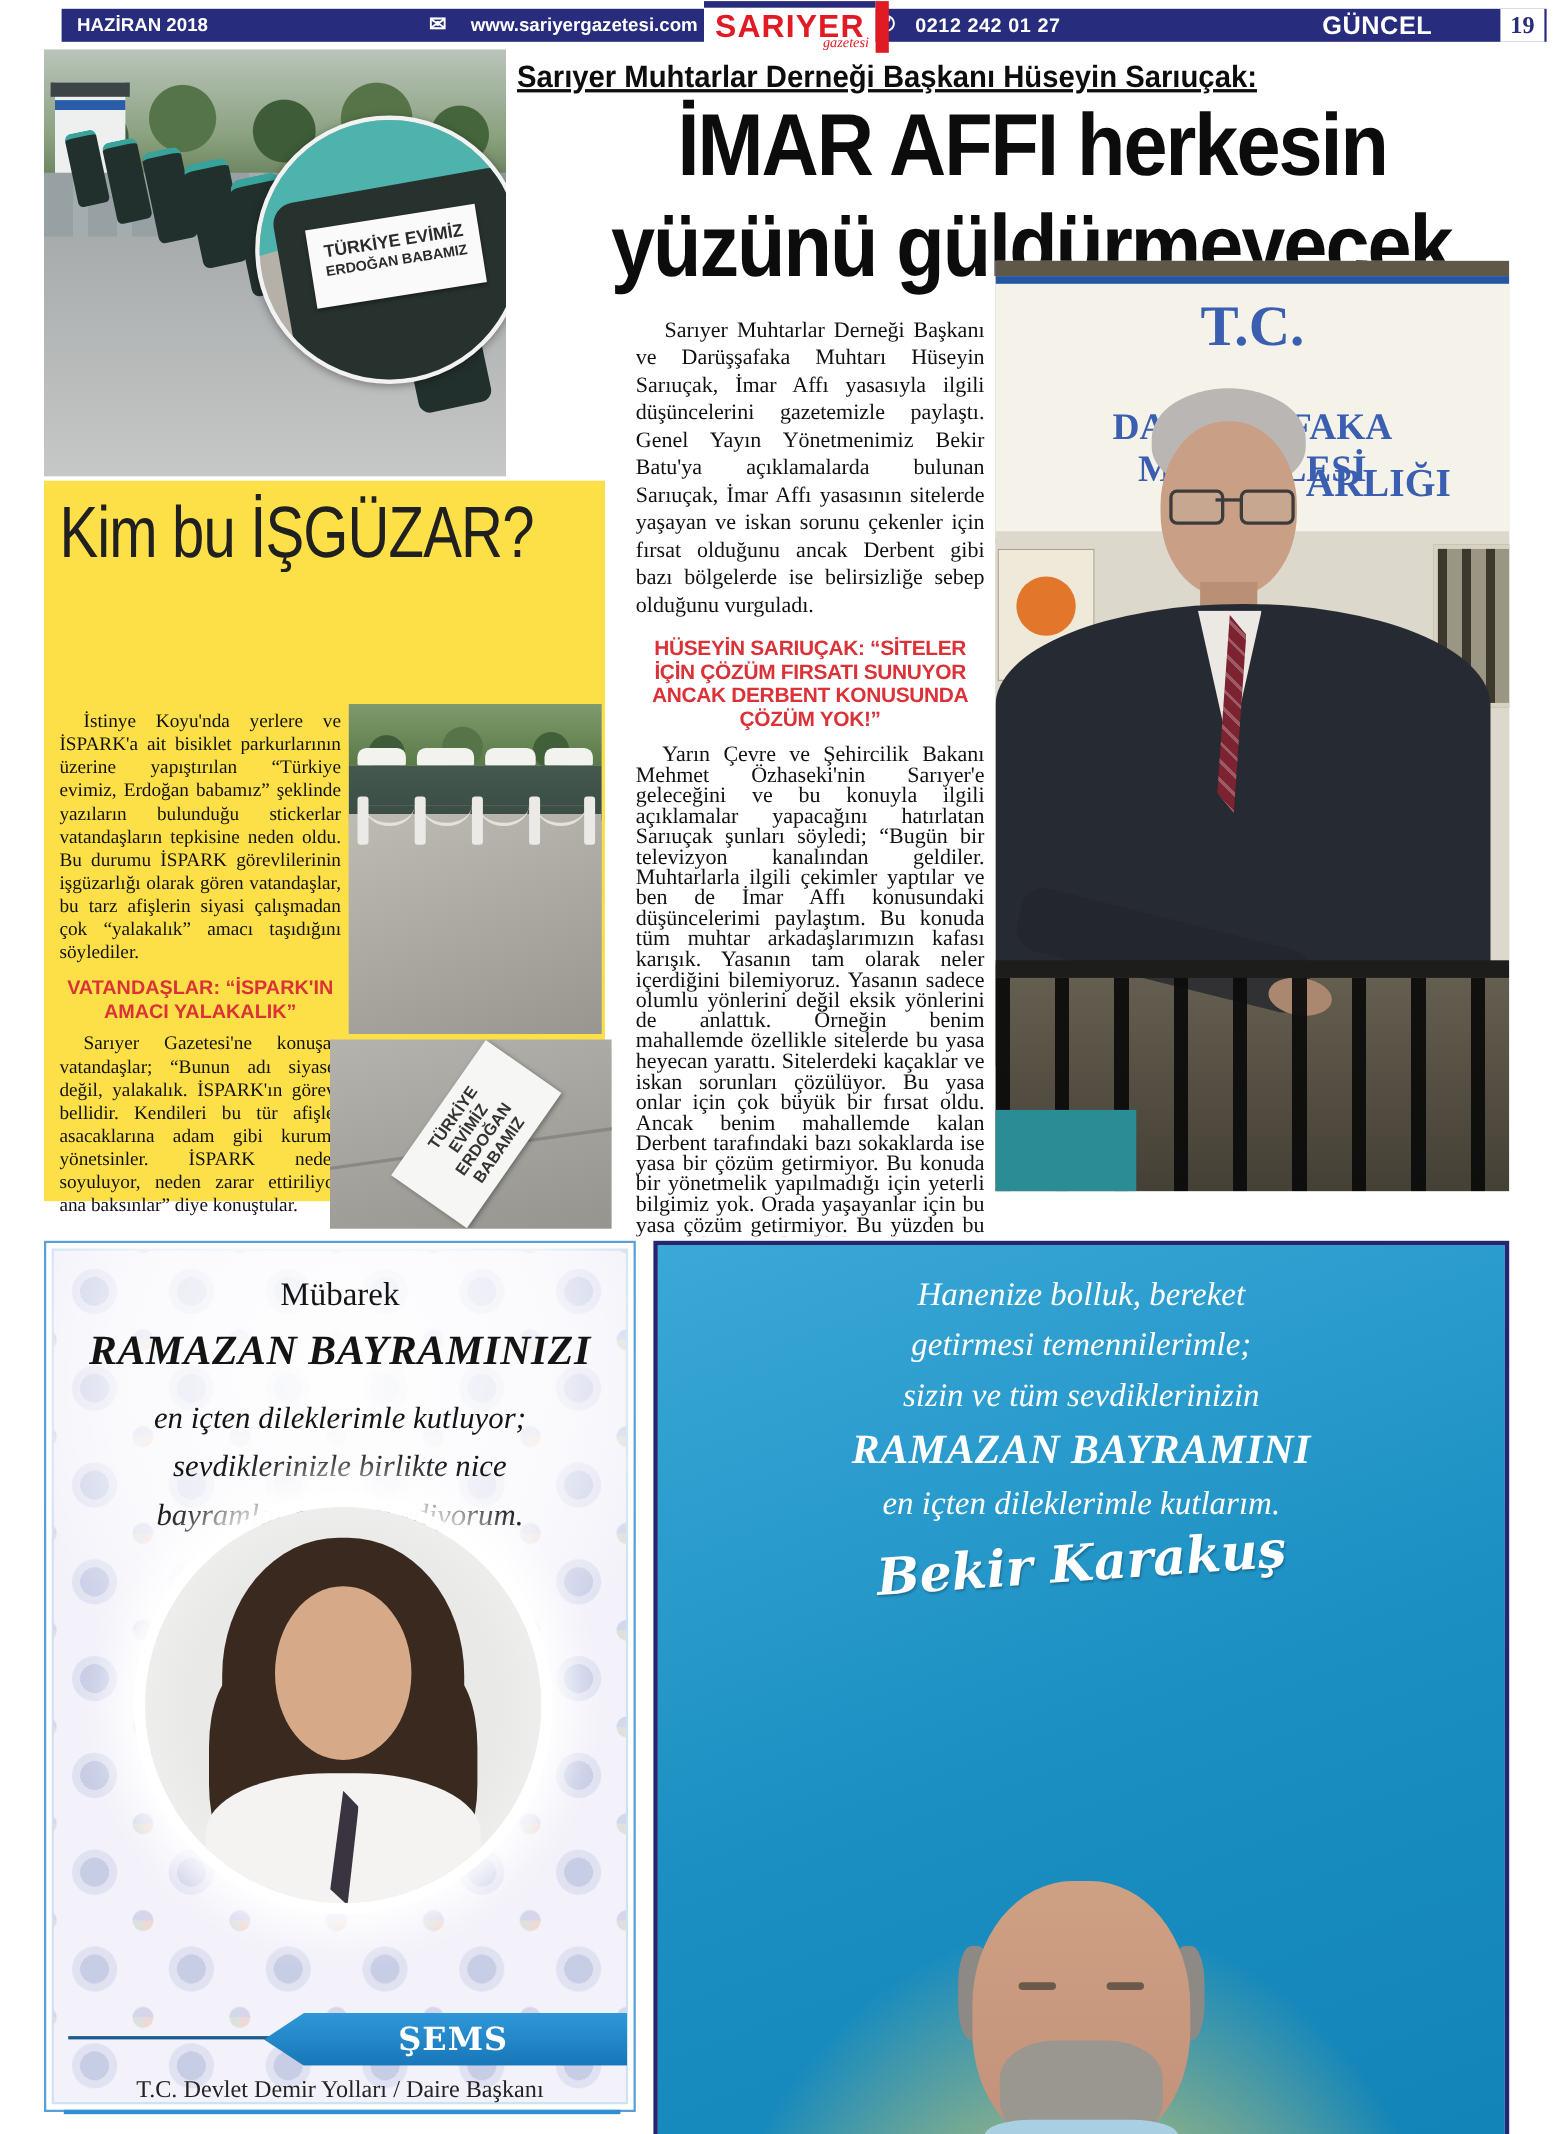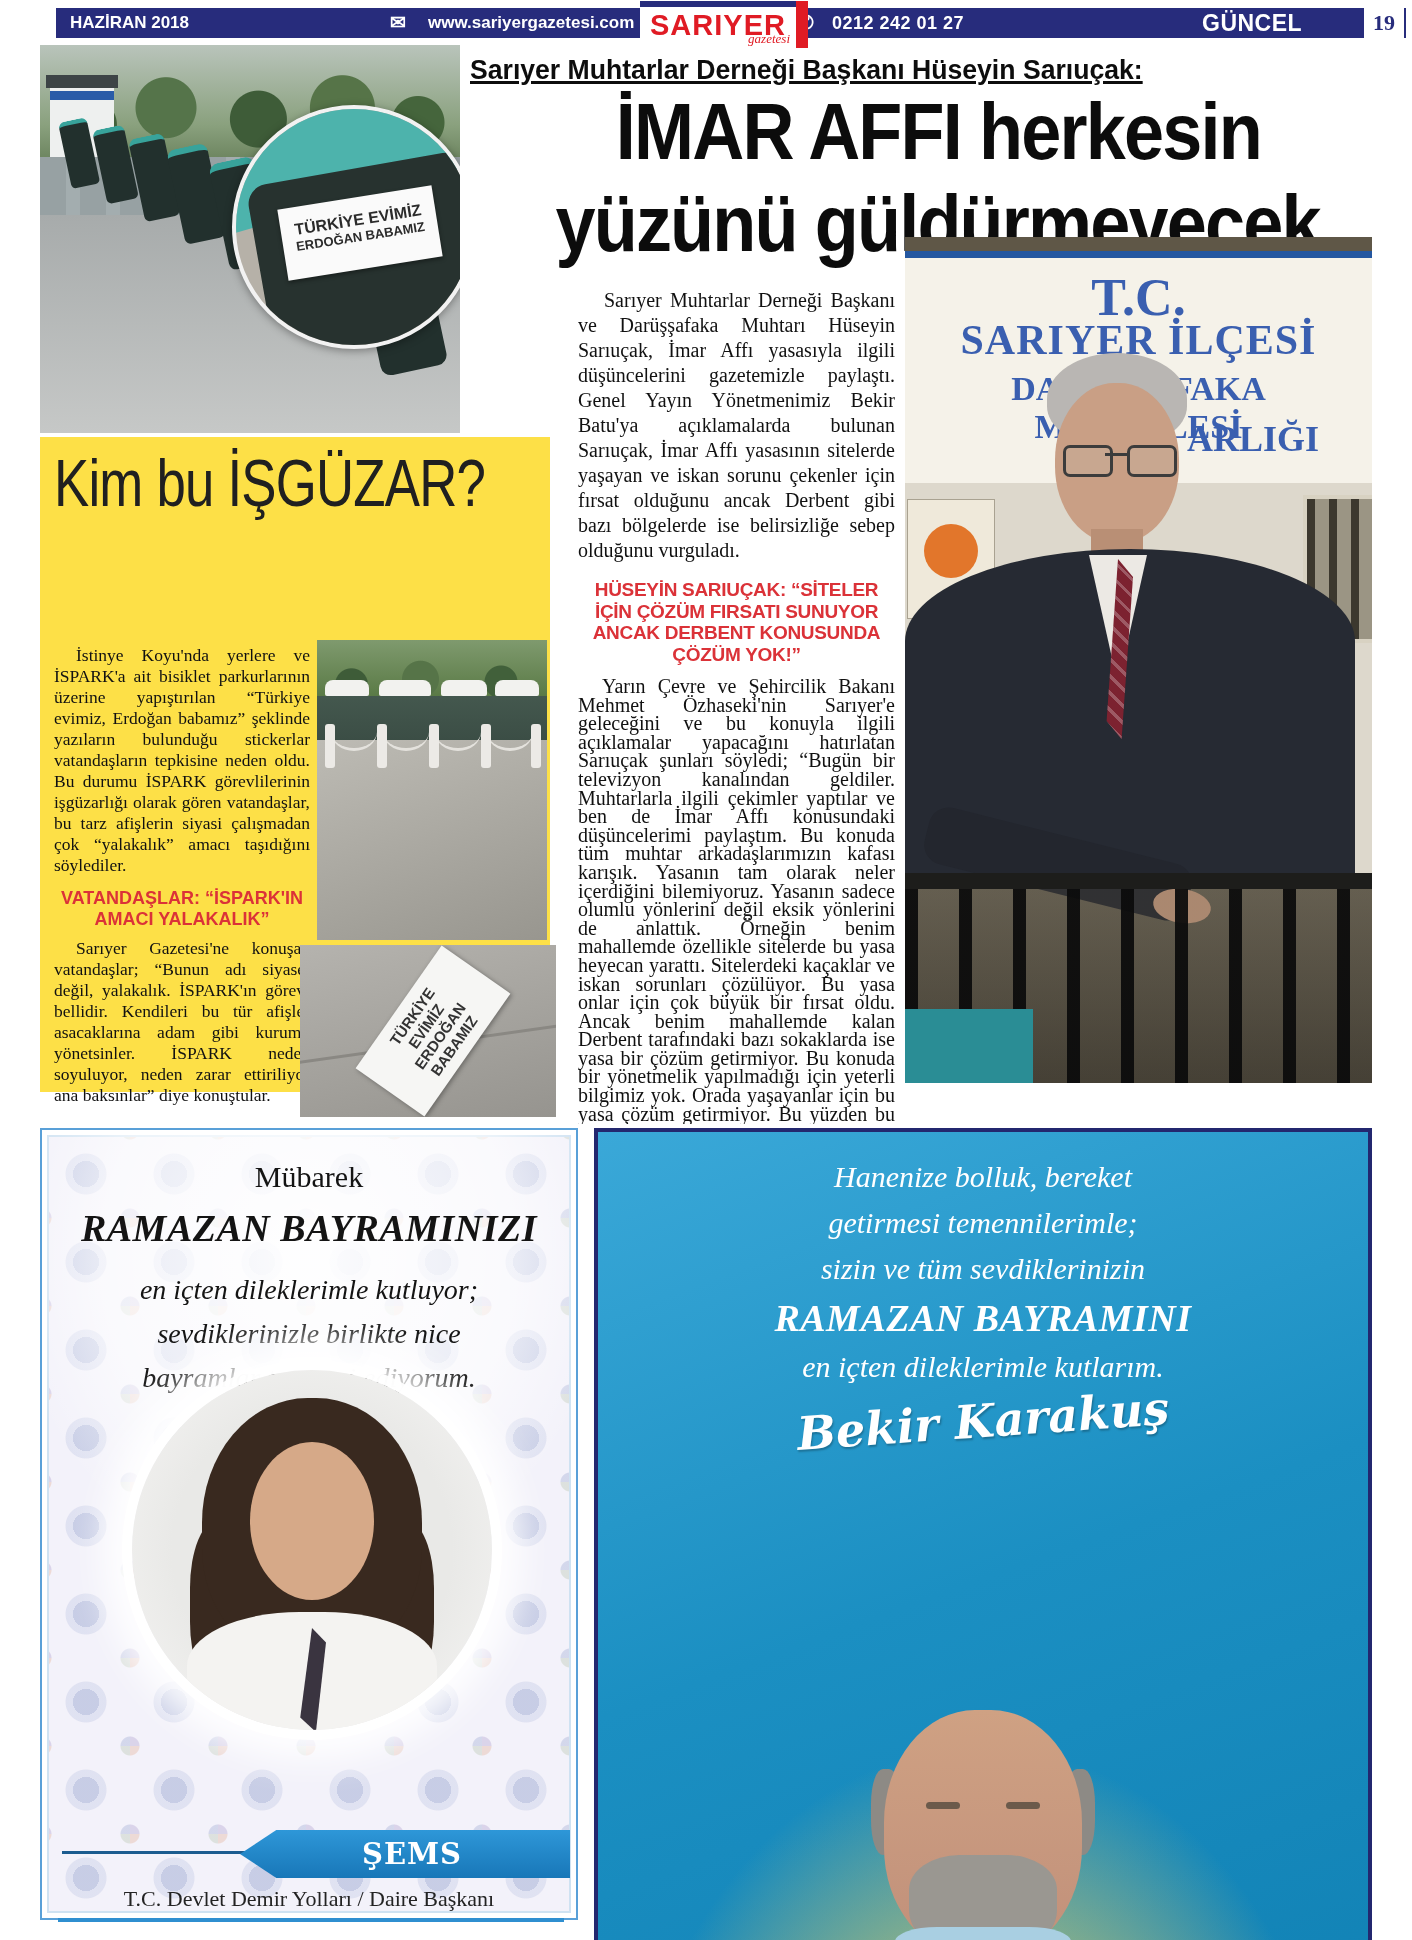--- a/index.html
+++ b/index.html
@@ -256,21 +256,20 @@
   <div class="abs" id="mid-col">
     <p class="intro">Sarıyer Muhtarlar Derneği Başkanı ve Darüşşafaka Muhtarı Hüseyin Sarıuçak, İmar Affı yasasıyla ilgili düşüncelerini gazetemizle paylaştı. Genel Yayın Yönetmenimiz Bekir Batu'ya açıklamalarda bulunan Sarıuçak, İmar Affı yasasının sitelerde yaşayan ve iskan sorunu çekenler için fırsat olduğunu ancak Derbent gibi bazı bölgelerde ise belirsizliğe sebep olduğunu vurguladı.</p>
     <div class="subhead">HÜSEYİN SARIUÇAK: “SİTELER İÇİN ÇÖZÜM FIRSATI SUNUYOR ANCAK DERBENT KONUSUNDA ÇÖZÜM YOK!”</div>
     <p class="body">Yarın Çevre ve Şehircilik Bakanı Mehmet Özhaseki'nin Sarıyer'e geleceğini ve bu konuyla ilgili açıklamalar yapacağını hatırlatan Sarıuçak şunları söyledi; “Bugün bir televizyon kanalından geldiler. Muhtarlarla ilgili çekimler yaptılar ve ben de İmar Affı konusundaki düşüncelerimi paylaştım. Bu konuda tüm muhtar arkadaşlarımızın kafası karışık. Yasanın tam olarak neler içerdiğini bilemiyoruz. Yasanın sadece olumlu yönlerini değil eksik yönlerini de anlattık. Örneğin benim mahallemde özellikle sitelerde bu yasa heyecan yarattı. Sitelerdeki kaçaklar ve iskan sorunları çözülüyor. Bu yasa onlar için çok büyük bir fırsat oldu. Ancak benim mahallemde kalan Derbent tarafındaki bazı sokaklarda ise yasa bir çözüm getirmiyor. Bu konuda bir yönetmelik yapılmadığı için yeterli bilgimiz yok. Orada yaşayanlar için bu yasa çözüm getirmiyor. Bu yüzden bu yasa çok iyi ya da çok kötü diyemeyiz. Vatandaşlarımızı bu konuda yanlış bilgilendirme yapmak istemeyiz. Bu yasayla ilgili sadece olumlu görüş belirttiğimiz cümleleri öne çıkarırlarsa doğru olmaz, çünkü yasada eksik yerler de var.”</p>
   </div>
 
   <div class="abs" id="photo2">
     <div class="abs" id="p2-top"></div>
     <div class="abs" id="p2-sign">
       <div class="sl sl0">T.C.</div>
-      <div class="sl sl1">SARIYER İLÇESİ</div>
       <div class="sl sl2">DARÜSSAFAKA MAHALLESİ</div>
       <div class="sl sl3">ARLIĞI</div>
     </div>
     <div class="abs" id="p2-wall"></div>
     <div class="abs" id="p2-window">
       <div class="bars"></div>
     </div>
     <div class="abs" id="p2-poster">
       <div class="circ"></div>
     </div>

